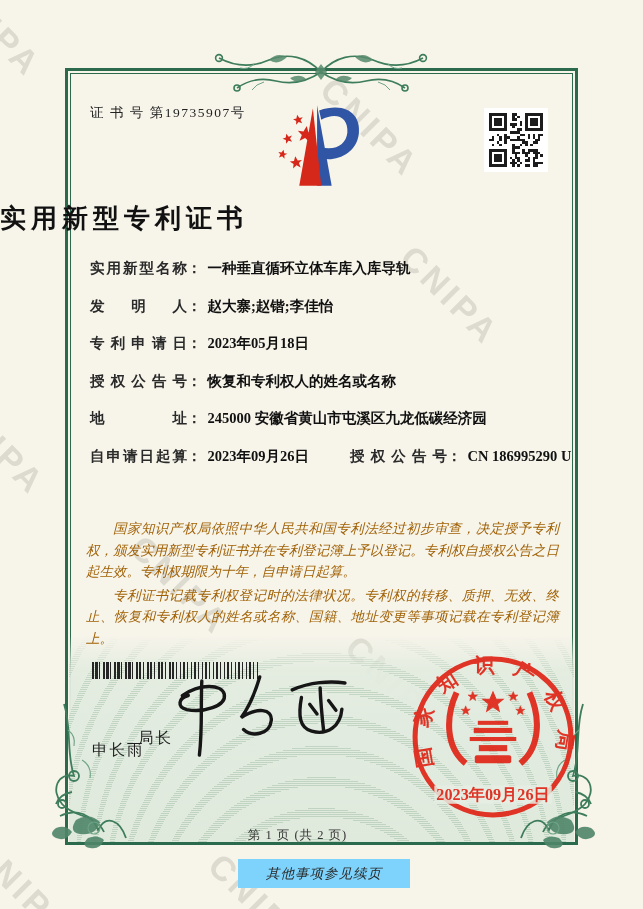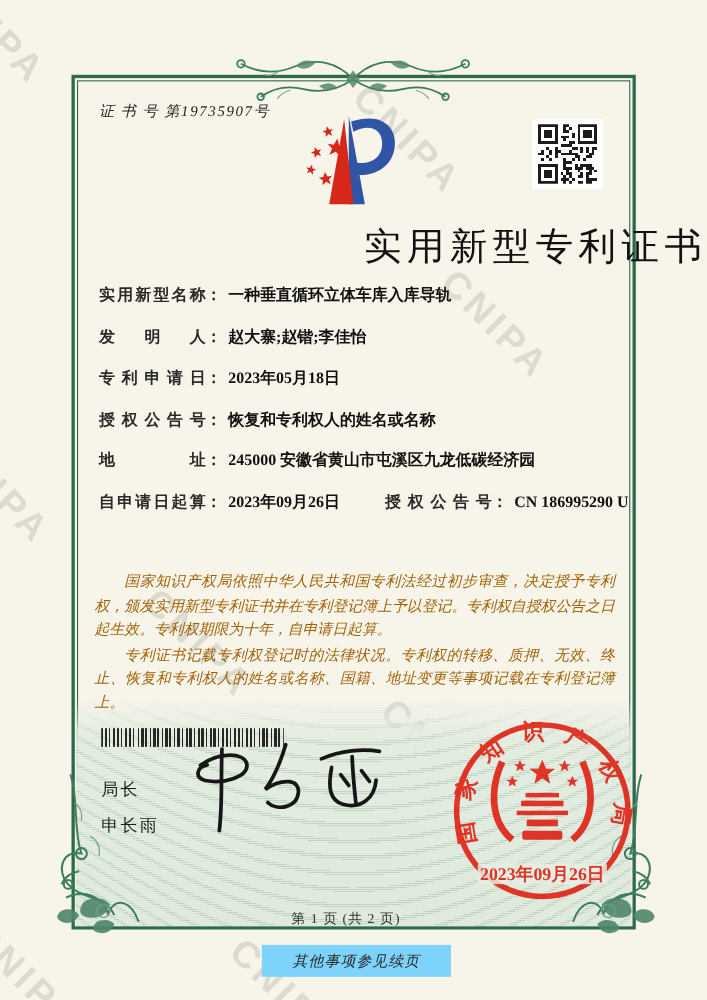--- a/index.html
+++ b/index.html
@@ -17,54 +17,54 @@
   .frame::before{content:"";position:absolute;inset:2px;border:1px solid #2b6a4d;pointer-events:none;}
 
   
   .green-zone{position:absolute;left:69px;top:636px;width:505px;height:206px;
      background:linear-gradient(180deg,rgba(227,236,224,0) 0%,rgba(227,236,224,.92) 16%,#e2ebdf 45%,#dfe9dc 100%);}
   .green-zone::before{content:"";position:absolute;inset:0;
      background:repeating-radial-gradient(140% 95% at 50% 240%,rgba(120,162,132,.30) 0 1px,rgba(0,0,0,0) 1px 7px);
      -webkit-mask-image:linear-gradient(180deg,transparent 0,#000 22%);
      mask-image:linear-gradient(180deg,transparent 0,#000 22%);}
 
-  .certno{position:absolute;left:90px;top:92px;font-size:13.5px;color:#222;letter-spacing:1.5px;font-style:italic;}
+  .certno{position:absolute;left:90px;top:104px;font-size:13.5px;color:#222;letter-spacing:1.5px;}
 
   .logo{position:absolute;left:270px;top:100px;}
   .qr-wrap{position:absolute;left:484px;top:108px;width:64px;height:64px;background:#fff;
            display:flex;align-items:center;justify-content:center;}
 
-  .title{position:absolute;left:0;top:201px;width:643px;text-align:right;
-         font-size:34px;font-weight:normal;color:#111;letter-spacing:5px;}
+  .title{position:absolute;left:0;top:201px;width:643px;text-align:left;
+         font-size:26px;font-weight:bold;color:#111;letter-spacing:5px;}
 
   .fields{position:absolute;left:90px;top:259px;width:470px;font-size:14.5px;color:#1c1c1c;font-weight:bold;}
   .frow{height:22px;margin-bottom:15.5px;position:relative;white-space:nowrap;}
   .flabel{display:inline-block;width:97px;text-align:justify;text-align-last:justify;color:#2a2a2a;}
   .fcolon{display:inline-block;margin-right:6px;color:#2a2a2a;}
   .fvalue{color:#111;}
   .grant-group{position:absolute;left:260px;top:0;}
 
   .paras{position:absolute;left:86px;top:518px;width:473px;font-size:13.5px;line-height:21.5px;
          color:#a16207;text-align:justify;font-style:italic;}
   .paras p{margin:0 0 2px 0;text-indent:2em;}
 
   .barcode{position:absolute;left:92px;top:662px;width:166px;height:17px;
      background:repeating-linear-gradient(90deg,#262626 0 1.5px,transparent 1.5px 3px,#262626 3px 5.5px,transparent 5.5px 7px,#262626 7px 8.2px,transparent 8.2px 11px);}
 
   .official{position:absolute;left:92px;font-family:"Liberation Sans","DejaVu Sans",sans-serif;
             font-size:15.5px;color:#1e1e1e;letter-spacing:2px;}
-  .official.title2{top:708px;}
+  .official.title2{top:728px;margin-left:46px;}
   .official.name{top:740px;}
 
   .signature{position:absolute;left:165px;top:655px;transform:rotate(-2deg);}
 
   .seal{position:absolute;left:408px;top:652px;}
 
   .pagenum{position:absolute;left:0;top:827px;width:595px;text-align:center;
-           font-size:12.5px;color:#333;letter-spacing:1px;padding-left:17px;}
+           font-size:12.5px;color:#333;letter-spacing:1px;}
 
   .cont-note{position:absolute;left:238px;top:859px;width:172px;height:29px;background:#7dd3fc;
              display:flex;align-items:center;justify-content:center;font-size:13.5px;font-style:italic;
              color:#2a2a2a;letter-spacing:1px;}
 
   .ornament{position:absolute;pointer-events:none;}
   .orn-top{left:206px;top:50px;}
   .orn-bl{left:42px;top:700px;}
   .orn-br{left:517px;top:700px;transform:scaleX(-1);}
 </style>

